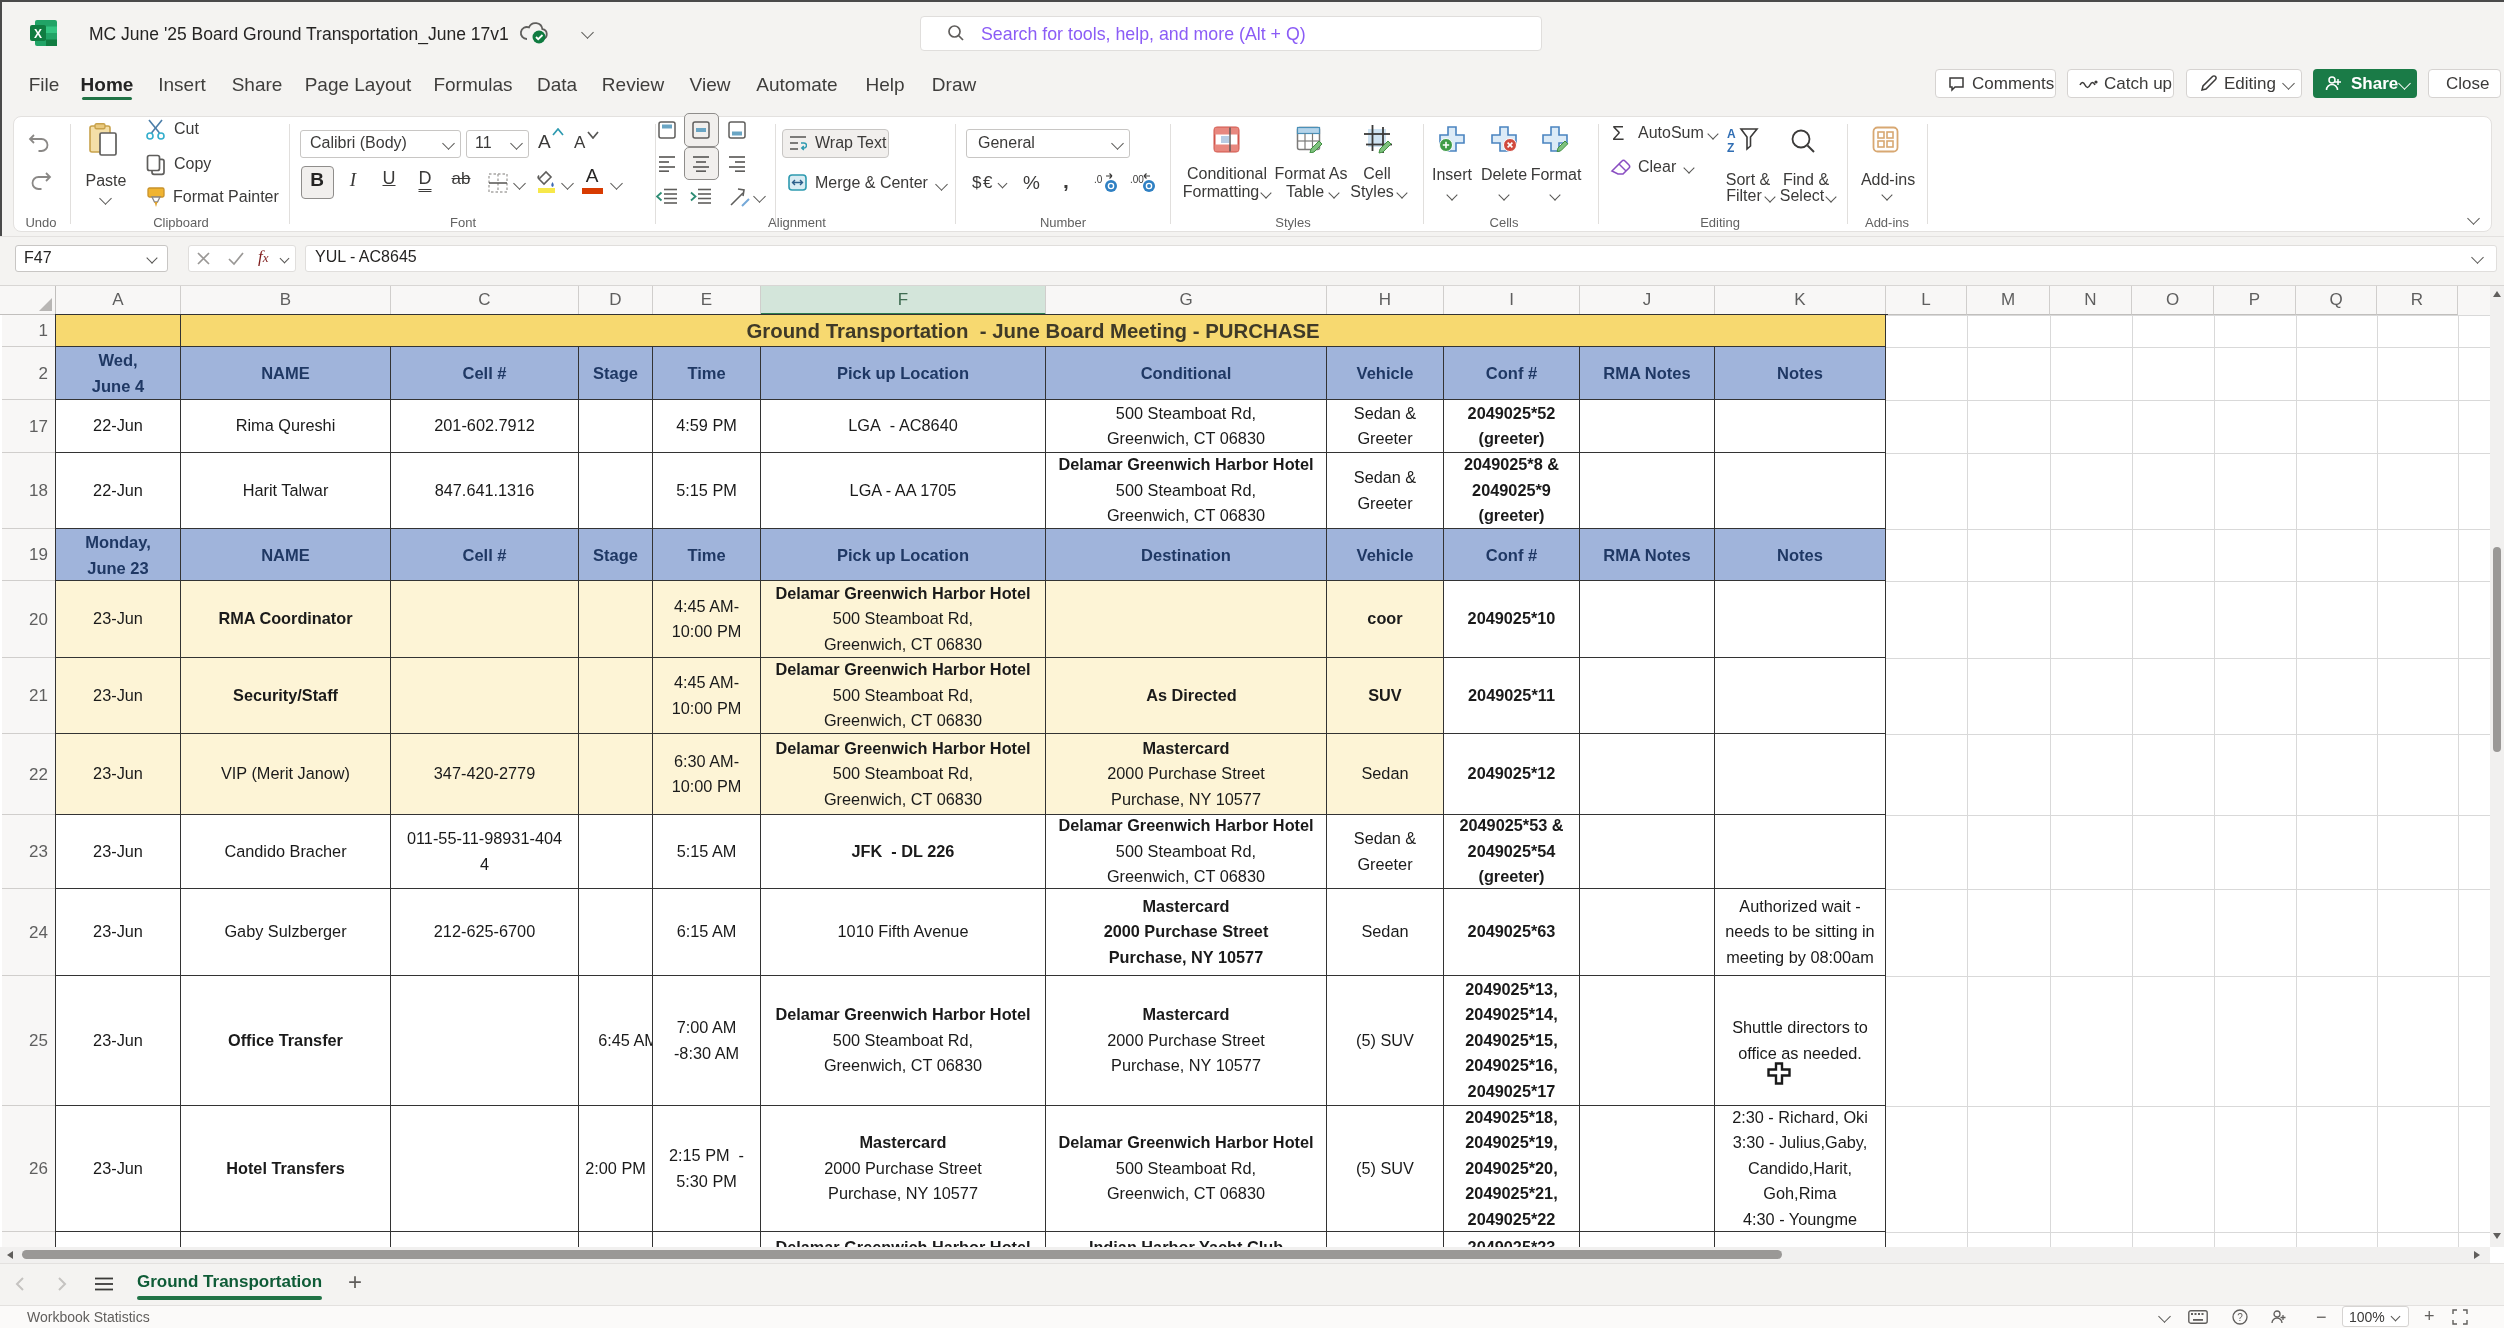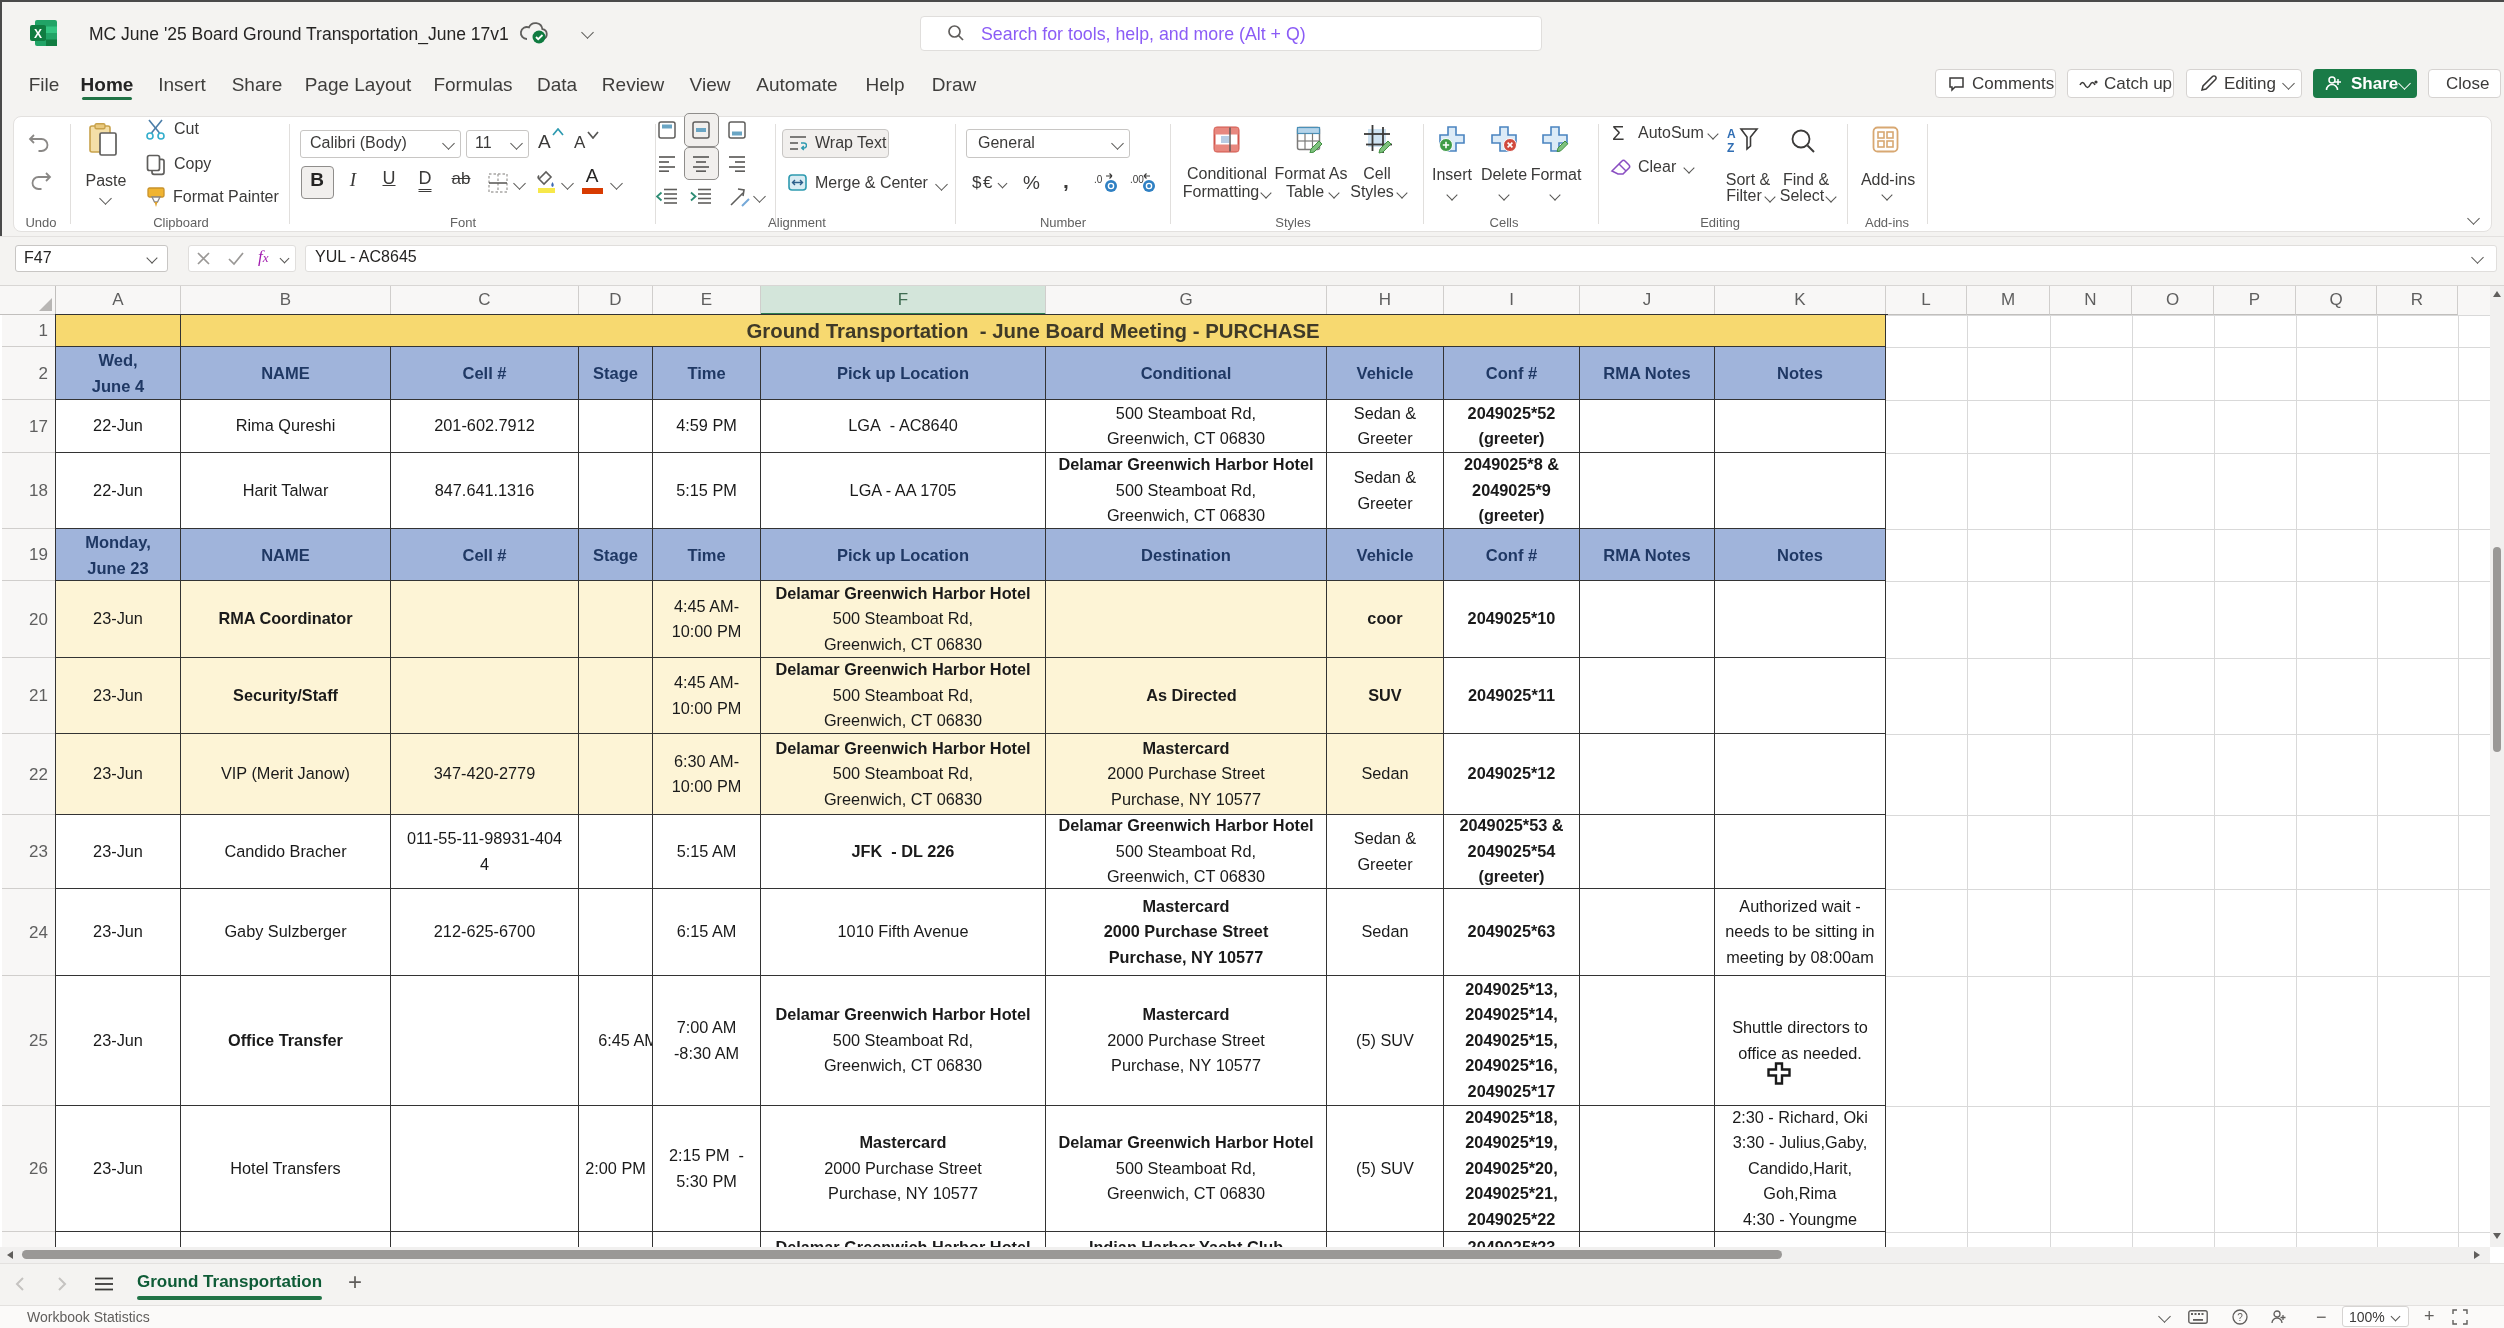--- a/index.html
+++ b/index.html
@@ -358,21 +358,21 @@
 <div class="abs" style="left:15px;top:245px;width:153px;height:27px;background:#fff;border:1px solid #c8c6c4;border-radius:3px;"></div>
 <div class="rtx" style="left:24px;top:249px;font-size:16px;color:#252423;">F47</div>
 <div class="chev" style="left:148px;top:254px;width:8px;height:8px;"></div>
 <div class="abs" style="left:188px;top:245px;width:108px;height:27px;background:#fff;border:1px solid #e0dedc;border-radius:3px;"></div>
 <svg class="abs" style="left:196px;top:251px;" width="15" height="15" viewBox="0 0 15 15">
     <path d="M2 2 L13 13 M13 2 L2 13" stroke="#9a9896" stroke-width="1.7"></path>
   </svg>
 <svg class="abs" style="left:228px;top:251px;" width="16" height="15" viewBox="0 0 16 15">
     <path d="M1 8 l5 5 L15 2" fill="none" stroke="#9a9896" stroke-width="1.7"></path>
   </svg>
-<div class="rtx" style="left:258px;top:247px;font-size:17px;font-style:italic;font-family:'Liberation Serif',serif;color:#a21caf;">f<span style="font-size:13px;">x</span></div>
+<div class="rtx" style="left:258px;top:247px;font-size:17px;font-style:italic;font-family:'Liberation Serif',serif;color:#7f1d1d;">f<span style="font-size:13px;">x</span></div>
 <div class="chev" style="left:281px;top:255px;width:7px;height:7px;"></div>
 <div class="abs" style="left:305px;top:245px;width:2192px;height:27px;background:#fff;border:1px solid #e0dedc;border-radius:3px;"></div>
 <div class="rtx" style="left:315px;top:248px;font-size:16px;color:#252423;">YUL - AC8645</div>
 <div class="chev" style="left:2473px;top:253px;width:9px;height:9px;"></div>
 <div class="abs" style="left:0;top:286px;width:2490px;height:961px;background:#fff;"></div>
 <div class="abs" style="left:0;top:286px;width:2490px;height:29px;background:#f8f7f6;border-bottom:1px solid #c1bfbd;"></div>
 <div class="cell" style="left:56px;top:286px;width:125px;height:29px;background:#f8f7f6;border-right:1px solid #d0cecc;border-bottom:1px solid #c1bfbd;font-size:17px;color:#5f5f5f;">A</div>
 <div class="cell" style="left:181px;top:286px;width:210px;height:29px;background:#f8f7f6;border-right:1px solid #d0cecc;border-bottom:1px solid #c1bfbd;font-size:17px;color:#5f5f5f;">B</div>
 <div class="cell" style="left:391px;top:286px;width:188px;height:29px;background:#f8f7f6;border-right:1px solid #d0cecc;border-bottom:1px solid #c1bfbd;font-size:17px;color:#5f5f5f;">C</div>
 <div class="cell" style="left:579px;top:286px;width:74px;height:29px;background:#f8f7f6;border-right:1px solid #d0cecc;border-bottom:1px solid #c1bfbd;font-size:17px;color:#5f5f5f;">D</div>
@@ -763,21 +763,21 @@
   </div>
 <div class="cell" style="left:1580px;top:976px;width:135px;height:130px;background:#fff;border-right:1.5px solid #333333;border-bottom:1.5px solid #333333;font-size:16.3px;line-height:25.5px;color:#1a1a1a;justify-content:center;"></div>
 <div class="cell" style="left:1715px;top:976px;width:171px;height:130px;background:#fff;border-right:1.5px solid #333333;border-bottom:1.5px solid #333333;font-size:16.3px;line-height:25.5px;color:#1a1a1a;justify-content:center;">
     <div style="font-weight:normal;white-space:nowrap;">Shuttle directors to</div>
     <div style="font-weight:normal;white-space:nowrap;">office as needed.</div>
   </div>
 <div class="cell" style="left:56px;top:1106px;width:125px;height:126px;background:#fff;border-right:1.5px solid #333333;border-bottom:1.5px solid #333333;font-size:16.3px;line-height:25.5px;color:#1a1a1a;justify-content:center;">
     <div style="font-weight:normal;white-space:nowrap;">23-Jun</div>
   </div>
 <div class="cell" style="left:181px;top:1106px;width:210px;height:126px;background:#fff;border-right:1.5px solid #333333;border-bottom:1.5px solid #333333;font-size:16.3px;line-height:25.5px;color:#1a1a1a;justify-content:center;">
-    <div style="font-weight:normal;white-space:nowrap;">Hotel Transfers</div>
+    <div style="font-weight:bold;white-space:nowrap;">Hotel Transfers</div>
   </div>
 <div class="cell" style="left:391px;top:1106px;width:188px;height:126px;background:#fff;border-right:1.5px solid #333333;border-bottom:1.5px solid #333333;font-size:16.3px;line-height:25.5px;color:#1a1a1a;justify-content:center;"></div>
 <div class="cell" style="left:579px;top:1106px;width:74px;height:126px;background:#fff;border-right:1.5px solid #333333;border-bottom:1.5px solid #333333;font-size:16.3px;line-height:25.5px;color:#1a1a1a;justify-content:center;">
     <div style="font-weight:normal;white-space:nowrap;">2:00 PM</div>
   </div>
 <div class="cell" style="left:653px;top:1106px;width:108px;height:126px;background:#fff;border-right:1.5px solid #333333;border-bottom:1.5px solid #333333;font-size:16.3px;line-height:25.5px;color:#1a1a1a;justify-content:center;">
     <div style="font-weight:normal;white-space:nowrap;">2:15 PM&nbsp; -</div>
     <div style="font-weight:normal;white-space:nowrap;">5:30 PM</div>
   </div>
 <div class="cell" style="left:761px;top:1106px;width:285px;height:126px;background:#fff;border-right:1.5px solid #333333;border-bottom:1.5px solid #333333;font-size:16.3px;line-height:25.5px;color:#1a1a1a;justify-content:center;">

